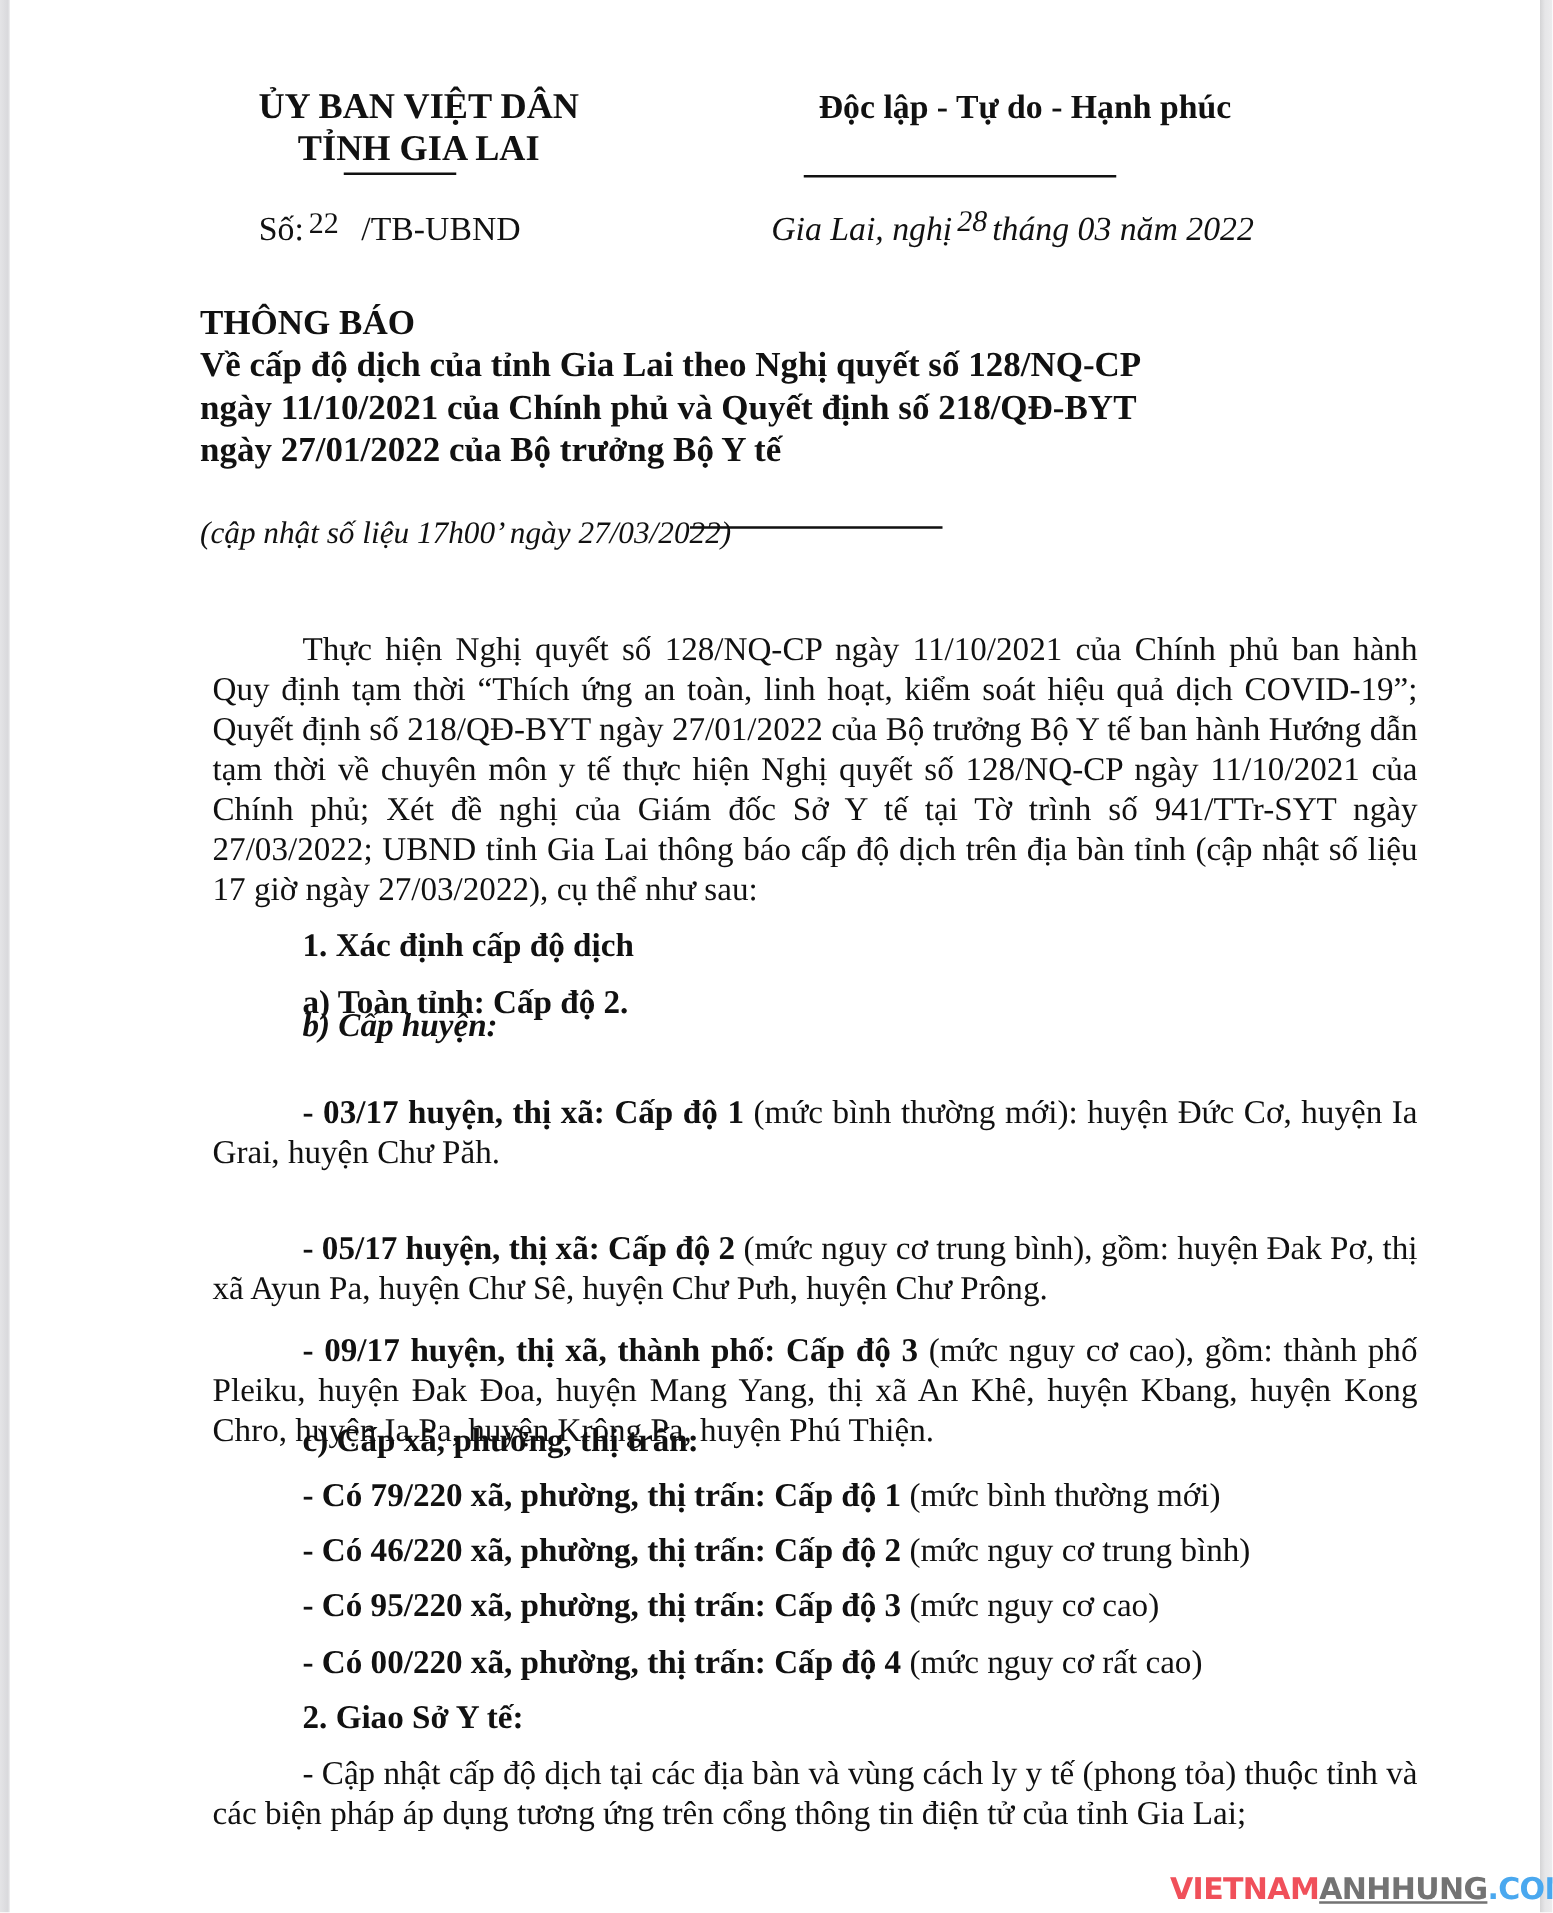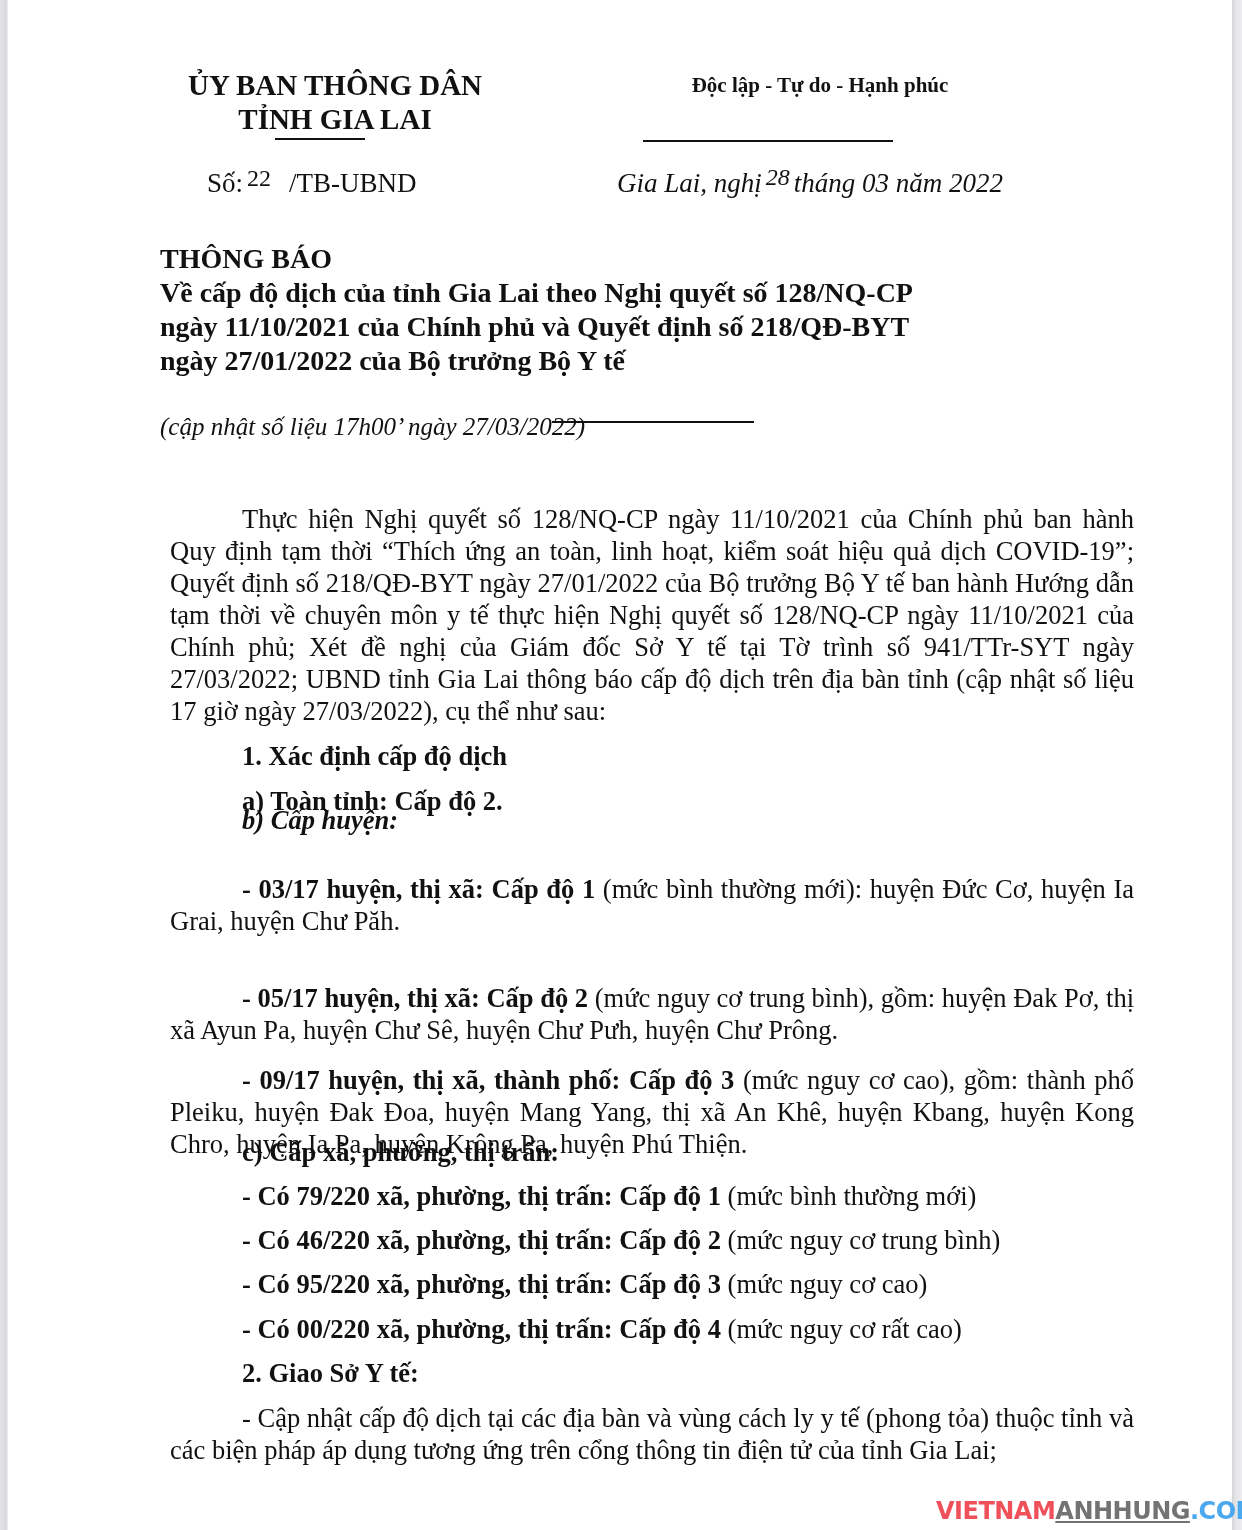--- a/index.html
+++ b/index.html
@@ -37,21 +37,21 @@
       text-align: center; font-weight: bold; font-size: 29px; line-height: 34px;
     }
     .hdr-left-rule {
       position: absolute; left: 275px; top: 138px; width: 90px; height: 1.5px; background: #111;
     }
     
     .hdr-right {
       position: absolute; left: 520px; top: 68px; width: 600px;
       text-align: center; font-weight: bold; font-size: 29px; line-height: 34px;
     }
-    .hdr-right .motto { font-size: 21px; }
+    .hdr-right .motto { font-size: 27px; }
     .hdr-right-rule {
       position: absolute; left: 643px; top: 140px; width: 250px; height: 1.5px; background: #111;
     }
 
     .doc-number {
       position: absolute; left: 207px; top: 168px; font-size: 27px;
     }
     .doc-number .num { position: relative; top: -6px; font-size: 24px; margin: 0 18px 0 4px; }
     .doc-date {
       position: absolute; left: 617px; top: 168px; font-size: 27px; font-style: italic;
@@ -85,21 +85,21 @@
   </style>
 </head>
 <body>
 
 <div class="edge-left"></div>
 <div class="edge-right"></div>
 
 <div class="page"></div>
 
 <div class="hdr-left">
-  <div>ỦY BAN THÔNG DÂN</div>
+  <div>ỦY BAN VIỆT DÂN</div>
   <div>TỈNH GIA LAI</div>
 </div>
 <div class="hdr-left-rule"></div>
 
 <div class="hdr-right">
   <div class="motto">Độc lập - Tự do - Hạnh phúc</div>
 </div>
 <div class="hdr-right-rule"></div>
 
 <div class="doc-number"><span>Số:</span><span class="num">22</span><span>/TB-UBND</span></div>

